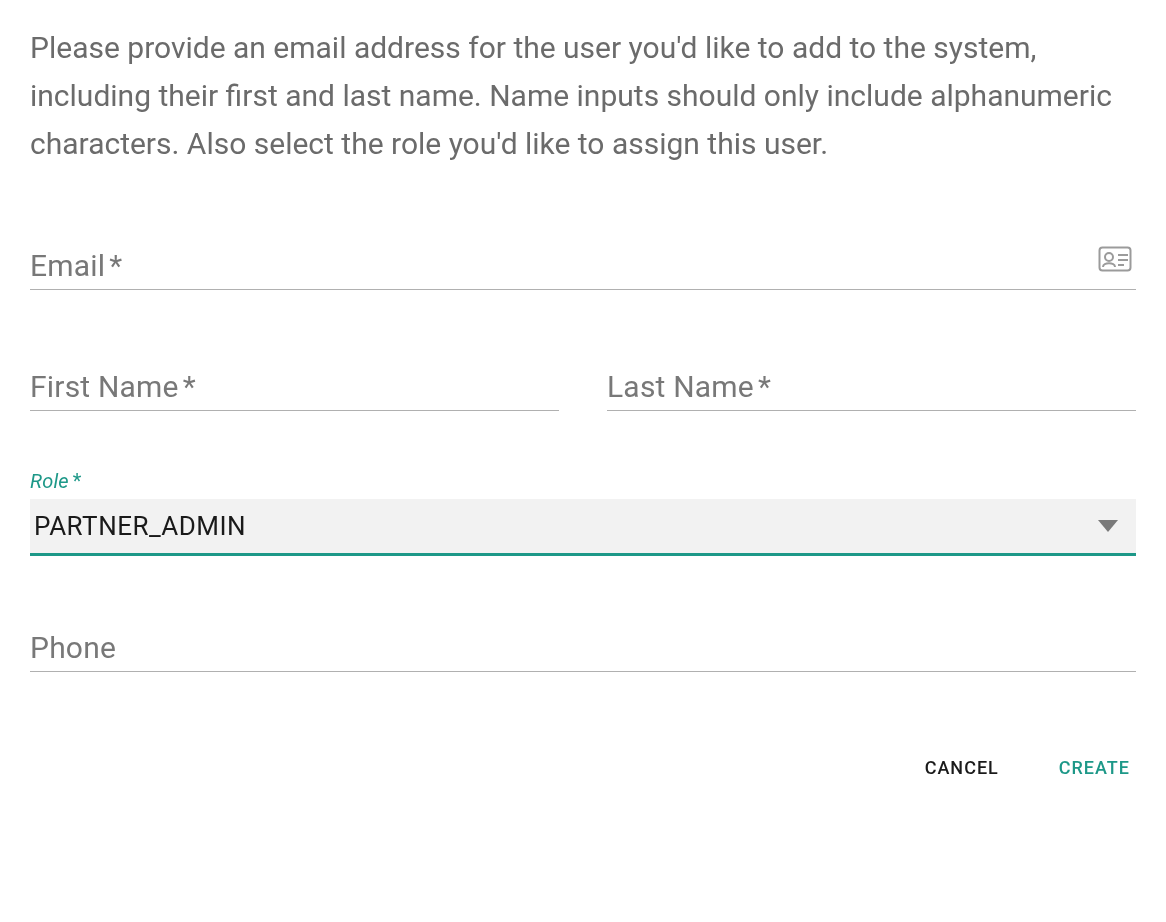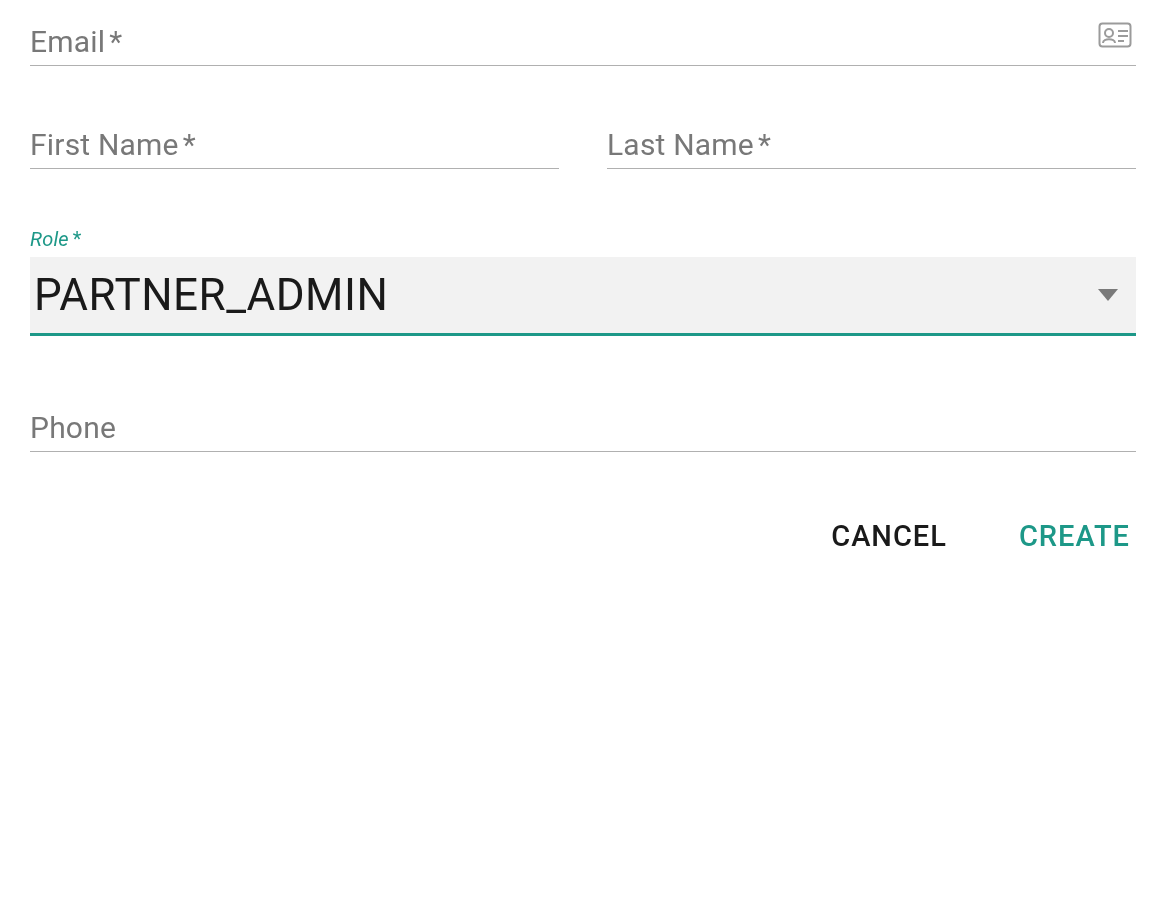--- a/index.html
+++ b/index.html
@@ -34,21 +34,21 @@
     line-height: 1.6;
     color: var(--text-secondary);
     margin: 0 0 80px 0;
     max-width: 1100px;
   }
 
   .field {
     position: relative;
     border-bottom: 1.5px solid var(--underline);
     padding: 0 0 6px 0;
-    margin-bottom: 61px;
+    margin-bottom: 79px;
   }
   .field.full { width: 100%; }
 
   .row {
     display: flex;
     gap: 48px;
     margin-bottom: 8px;
   }
   .row .field { flex: 1; margin-bottom: 50px; }
 
@@ -97,57 +97,57 @@
   }
   .select-box {
     background: var(--select-bg);
     border-bottom: 3px solid var(--accent);
     padding: 12px 18px 12px 4px;
     display: flex;
     align-items: center;
     justify-content: space-between;
   }
   .select-value {
-    font-size: 44px;
+    font-size: 26px;
     color: var(--text-primary);
     letter-spacing: 0.5px;
     text-align: center;
   }
   .chevron svg {
     width: 20px;
     height: 14px;
     fill: var(--chevron);
   }
 
   .actions {
     display: flex;
     justify-content: flex-end;
     gap: 56px;
     margin-top: 60px;
     padding-right: 4px;
   }
   .btn {
-    font-size: 29px;
+    font-size: 18px;
     font-weight: 500;
     letter-spacing: 1px;
     background: none;
     border: none;
     padding: 6px 2px;
     font-family: inherit;
-    margin-left: 12px;
   }
   .btn.cancel { color: var(--text-primary); }
   .btn.create { color: var(--accent); }
 </style>
 </head>
 <body>
 
 <div class="dialog">
 
 
+  <p class="description">Please provide an email address for the user you'd like to add to the system, including their first and last name. Name inputs should only include alphanumeric characters. Also select the role you'd like to assign this user.</p>
 
   <div class="field full">
     <span class="label">Email</span><span class="req">*</span>
     <span class="suffix-icon">
       <svg viewBox="0 0 34 26">
         <rect x="1.5" y="1.5" width="31" height="23" rx="3" ry="3"></rect>
         <circle cx="11" cy="11" r="4"></circle>
         <path d="M5 21 C5 16, 17 16, 17 21"></path>
         <line x1="20" y1="9" x2="30" y2="9"></line>
         <line x1="20" y1="14" x2="30" y2="14"></line>

